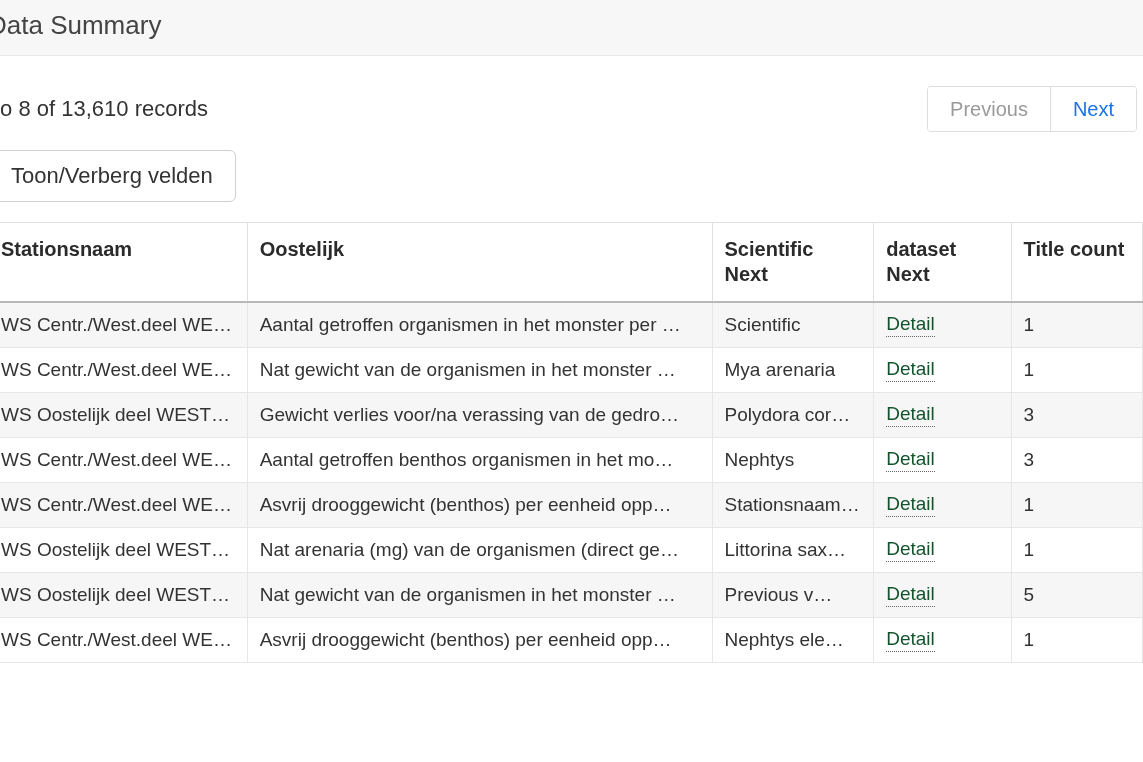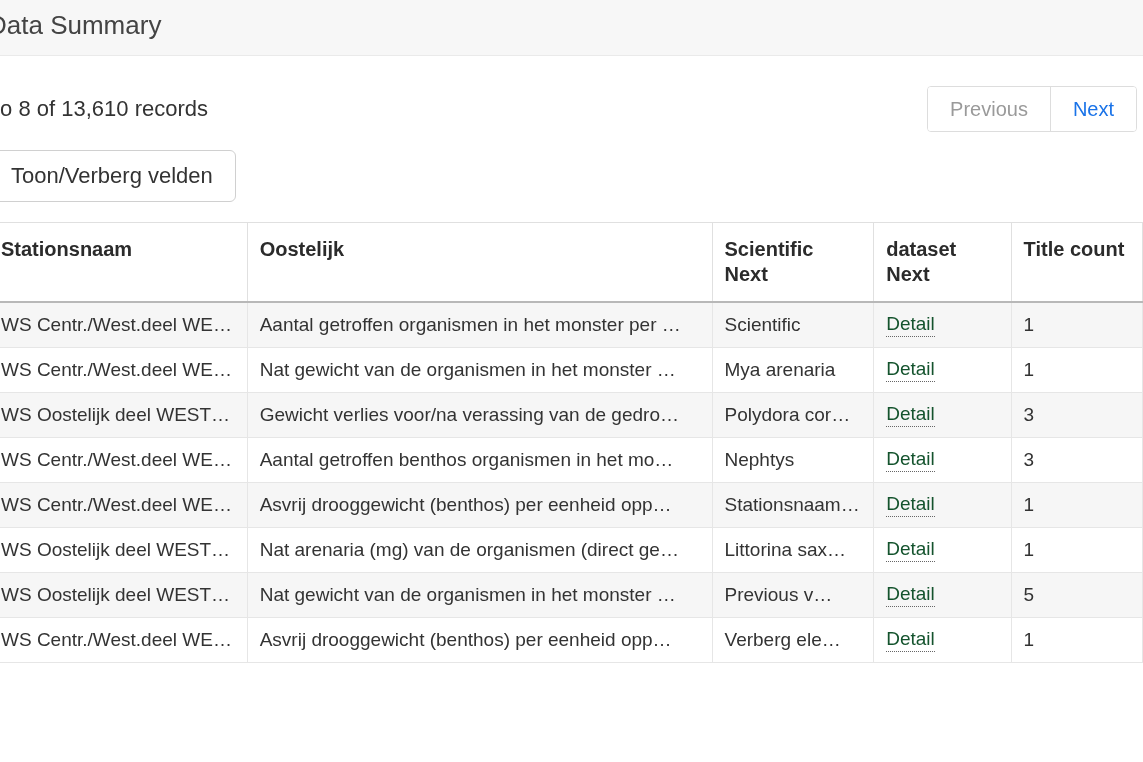--- a/index.html
+++ b/index.html
@@ -212,21 +212,21 @@
           <tr>
             <td>WS Oostelijk deel WEST…</td>
             <td>Nat gewicht van de organismen in het monster …</td>
             <td>Previous v…</td>
             <td><span class="detail-link">Detail</span></td>
             <td>5</td>
           </tr>
           <tr>
             <td>WS Centr./West.deel WE…</td>
             <td>Asvrij drooggewicht (benthos) per eenheid opp…</td>
-            <td>Verberg ele…</td>
+            <td>Nephtys ele…</td>
             <td><span class="detail-link">Detail</span></td>
             <td>1</td>
           </tr>
         </tbody>
     </table>
 
   </div>
 </div>
 
 </body></html>

